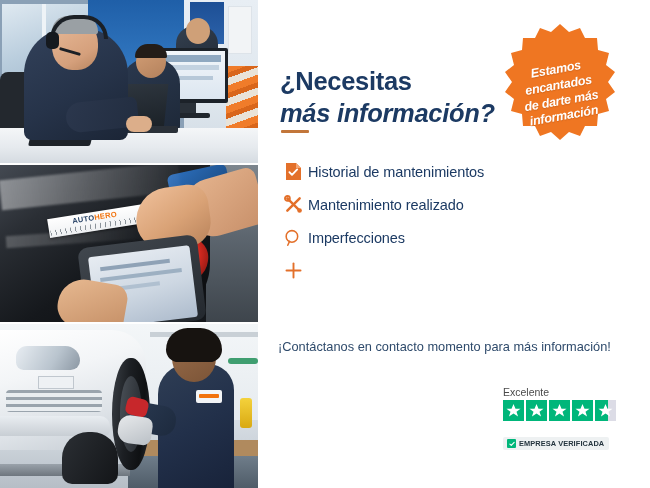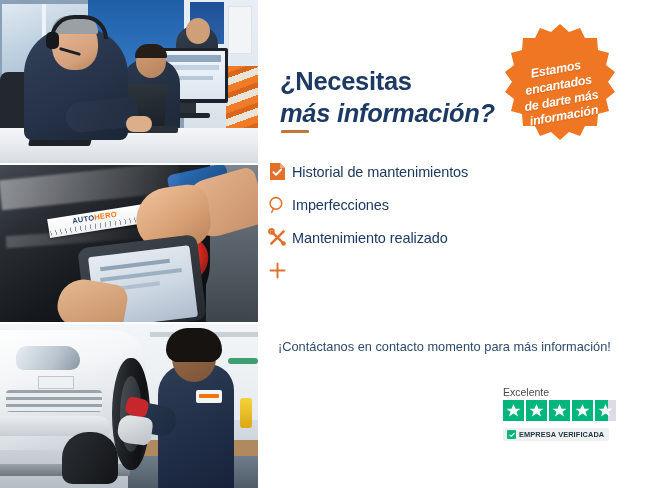--- a/index.html
+++ b/index.html
@@ -437,21 +437,21 @@
     font-size: 12.5px;
     line-height: 1.26;
     letter-spacing: -0.2px;
     text-shadow: 0 1px 1px rgba(120,50,0,.22);
   }
   .badge-text span { display: block; }
 
   
   .features {
     position: absolute;
-    left: 4px; top: 155px;
+    left: 20px; top: 155px;
     width: 340px;
   }
   .feature {
     display: flex;
     align-items: center;
     height: 33px;
   }
   .feature-icon {
     width: 30px;
     min-width: 30px;
@@ -522,21 +522,21 @@
     position: relative;
     overflow: hidden;
   }
   .tp-star.partial { background: #dcdce6; }
   .tp-star.partial:before {
     content: ""; position: absolute; left: 0; top: 0; bottom: 0;
     width: 62%; background: #00b67a;
   }
   .tp-star svg { position: relative; }
   .tp-verified {
-    margin-top: 7px;
+    margin-top: 16px;
     display: inline-flex;
     align-items: center;
     gap: 3px;
     background: #eef1f2;
     border-radius: 2px;
     padding: 2px 5px 2px 4px;
   }
   .tp-verified-check {
     width: 9px; height: 9px;
     background: #00b67a;
@@ -683,40 +683,40 @@
             <path d="M1 1 h10 l5 5 v12 H1 Z" fill="#e3702a"></path>
             <path d="M11 1 v5 h5" fill="#f5a673"></path>
             <path d="M4.4 10.2 l2.6 2.6 l5.2 -5.4" stroke="#ffffff" stroke-width="1.9" fill="none" stroke-linecap="round" stroke-linejoin="round"></path>
           </svg>
         </span>
         <span class="feature-label">Historial de mantenimientos</span>
       </div>
 
       <div class="feature">
         <span class="feature-icon">
-          <svg width="18" height="18" viewBox="0 0 20 20" aria-hidden="true">
-            <circle cx="8.8" cy="8.2" r="6.4" fill="none" stroke="#e3702a" stroke-width="1.7"></circle>
-            <line x1="6.2" y1="13.6" x2="4.2" y2="18" stroke="#e3702a" stroke-width="1.7" stroke-linecap="round"></line>
-          </svg>
-        </span>
-        <span class="feature-label">Imperfecciones</span>
-      </div>
-
-      <div class="feature">
-        <span class="feature-icon">
           <svg width="19" height="19" viewBox="0 0 20 20" aria-hidden="true">
             <g stroke="#e3702a" stroke-width="2.6" stroke-linecap="round">
               <line x1="3.5" y1="3.5" x2="16.5" y2="16.5"></line>
               <line x1="16.5" y1="3.5" x2="3.5" y2="16.5"></line>
             </g>
             <circle cx="3.6" cy="3.6" r="2.5" fill="none" stroke="#e3702a" stroke-width="2.1"></circle>
             <circle cx="16.4" cy="16.4" r="2.4" fill="#e3702a"></circle>
           </svg>
         </span>
         <span class="feature-label">Mantenimiento realizado</span>
+      </div>
+
+      <div class="feature">
+        <span class="feature-icon">
+          <svg width="18" height="18" viewBox="0 0 20 20" aria-hidden="true">
+            <circle cx="8.8" cy="8.2" r="6.4" fill="none" stroke="#e3702a" stroke-width="1.7"></circle>
+            <line x1="6.2" y1="13.6" x2="4.2" y2="18" stroke="#e3702a" stroke-width="1.7" stroke-linecap="round"></line>
+          </svg>
+        </span>
+        <span class="feature-label">Imperfecciones</span>
       </div>
 
 
       <div class="feature">
         <span class="feature-icon">
           <svg width="19" height="19" viewBox="0 0 20 20" aria-hidden="true">
             <g stroke="#e3702a" stroke-width="2" stroke-linecap="round">
               <line x1="10" y1="2.6" x2="10" y2="17.4"></line>
               <line x1="2.6" y1="10" x2="17.4" y2="10"></line>
             </g>

